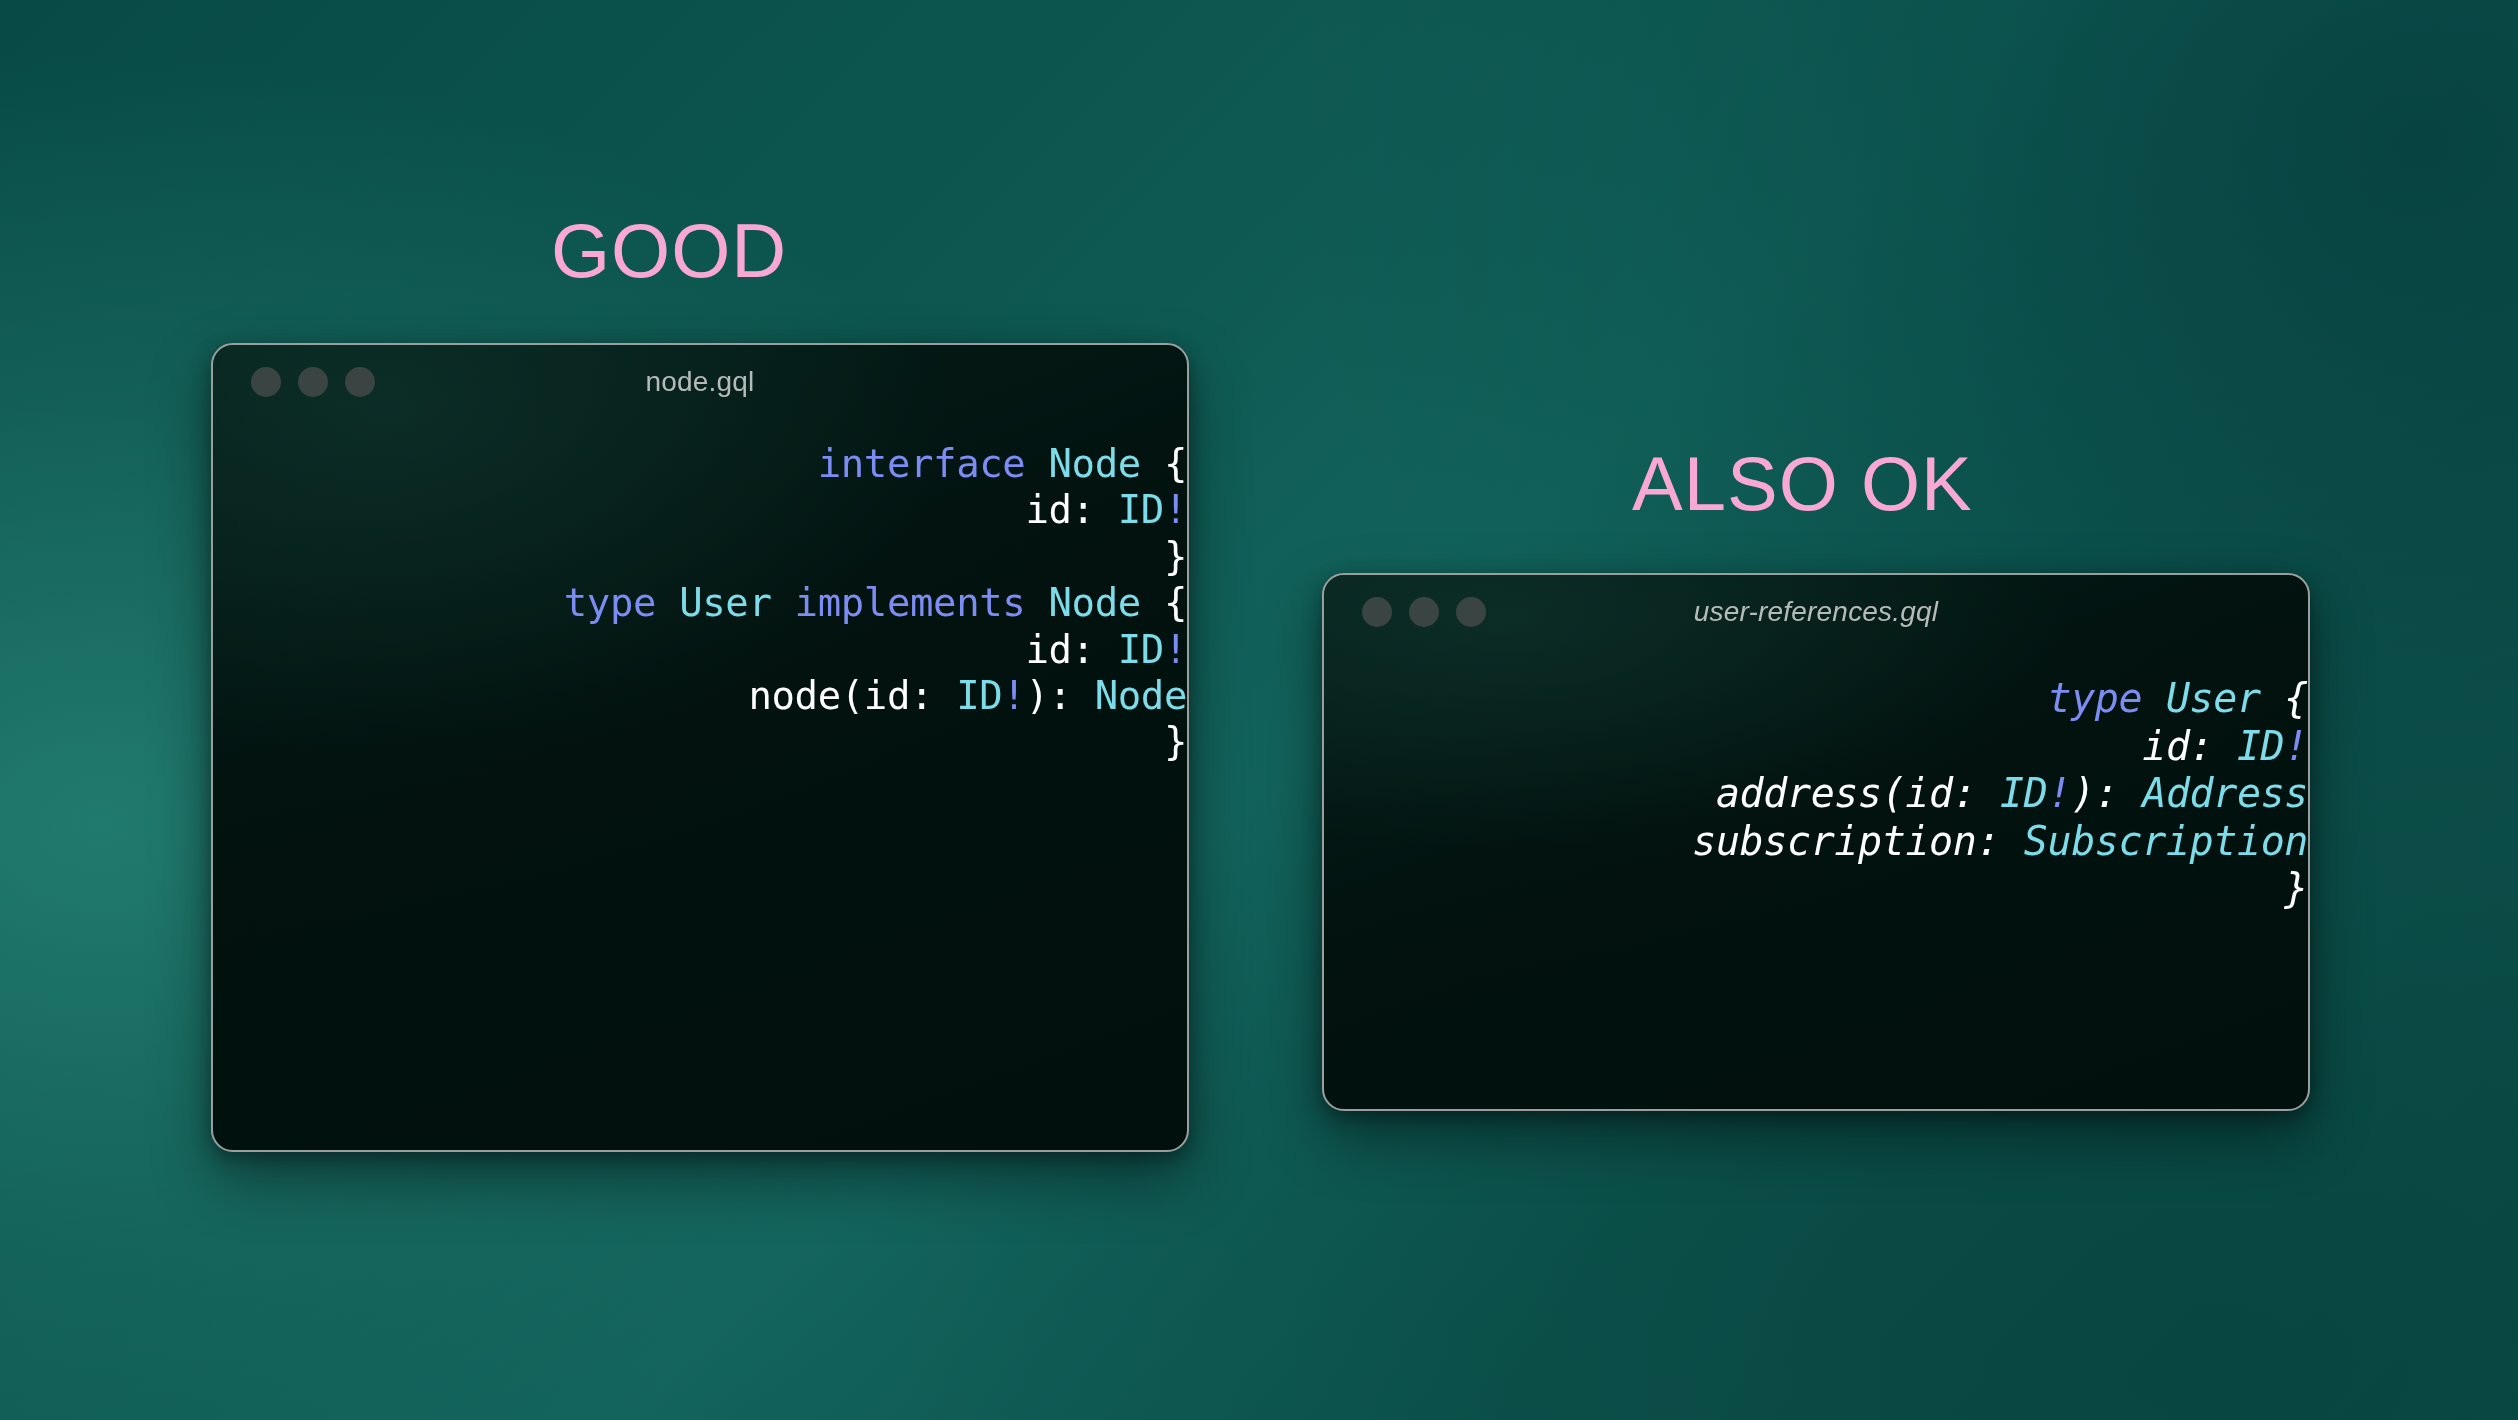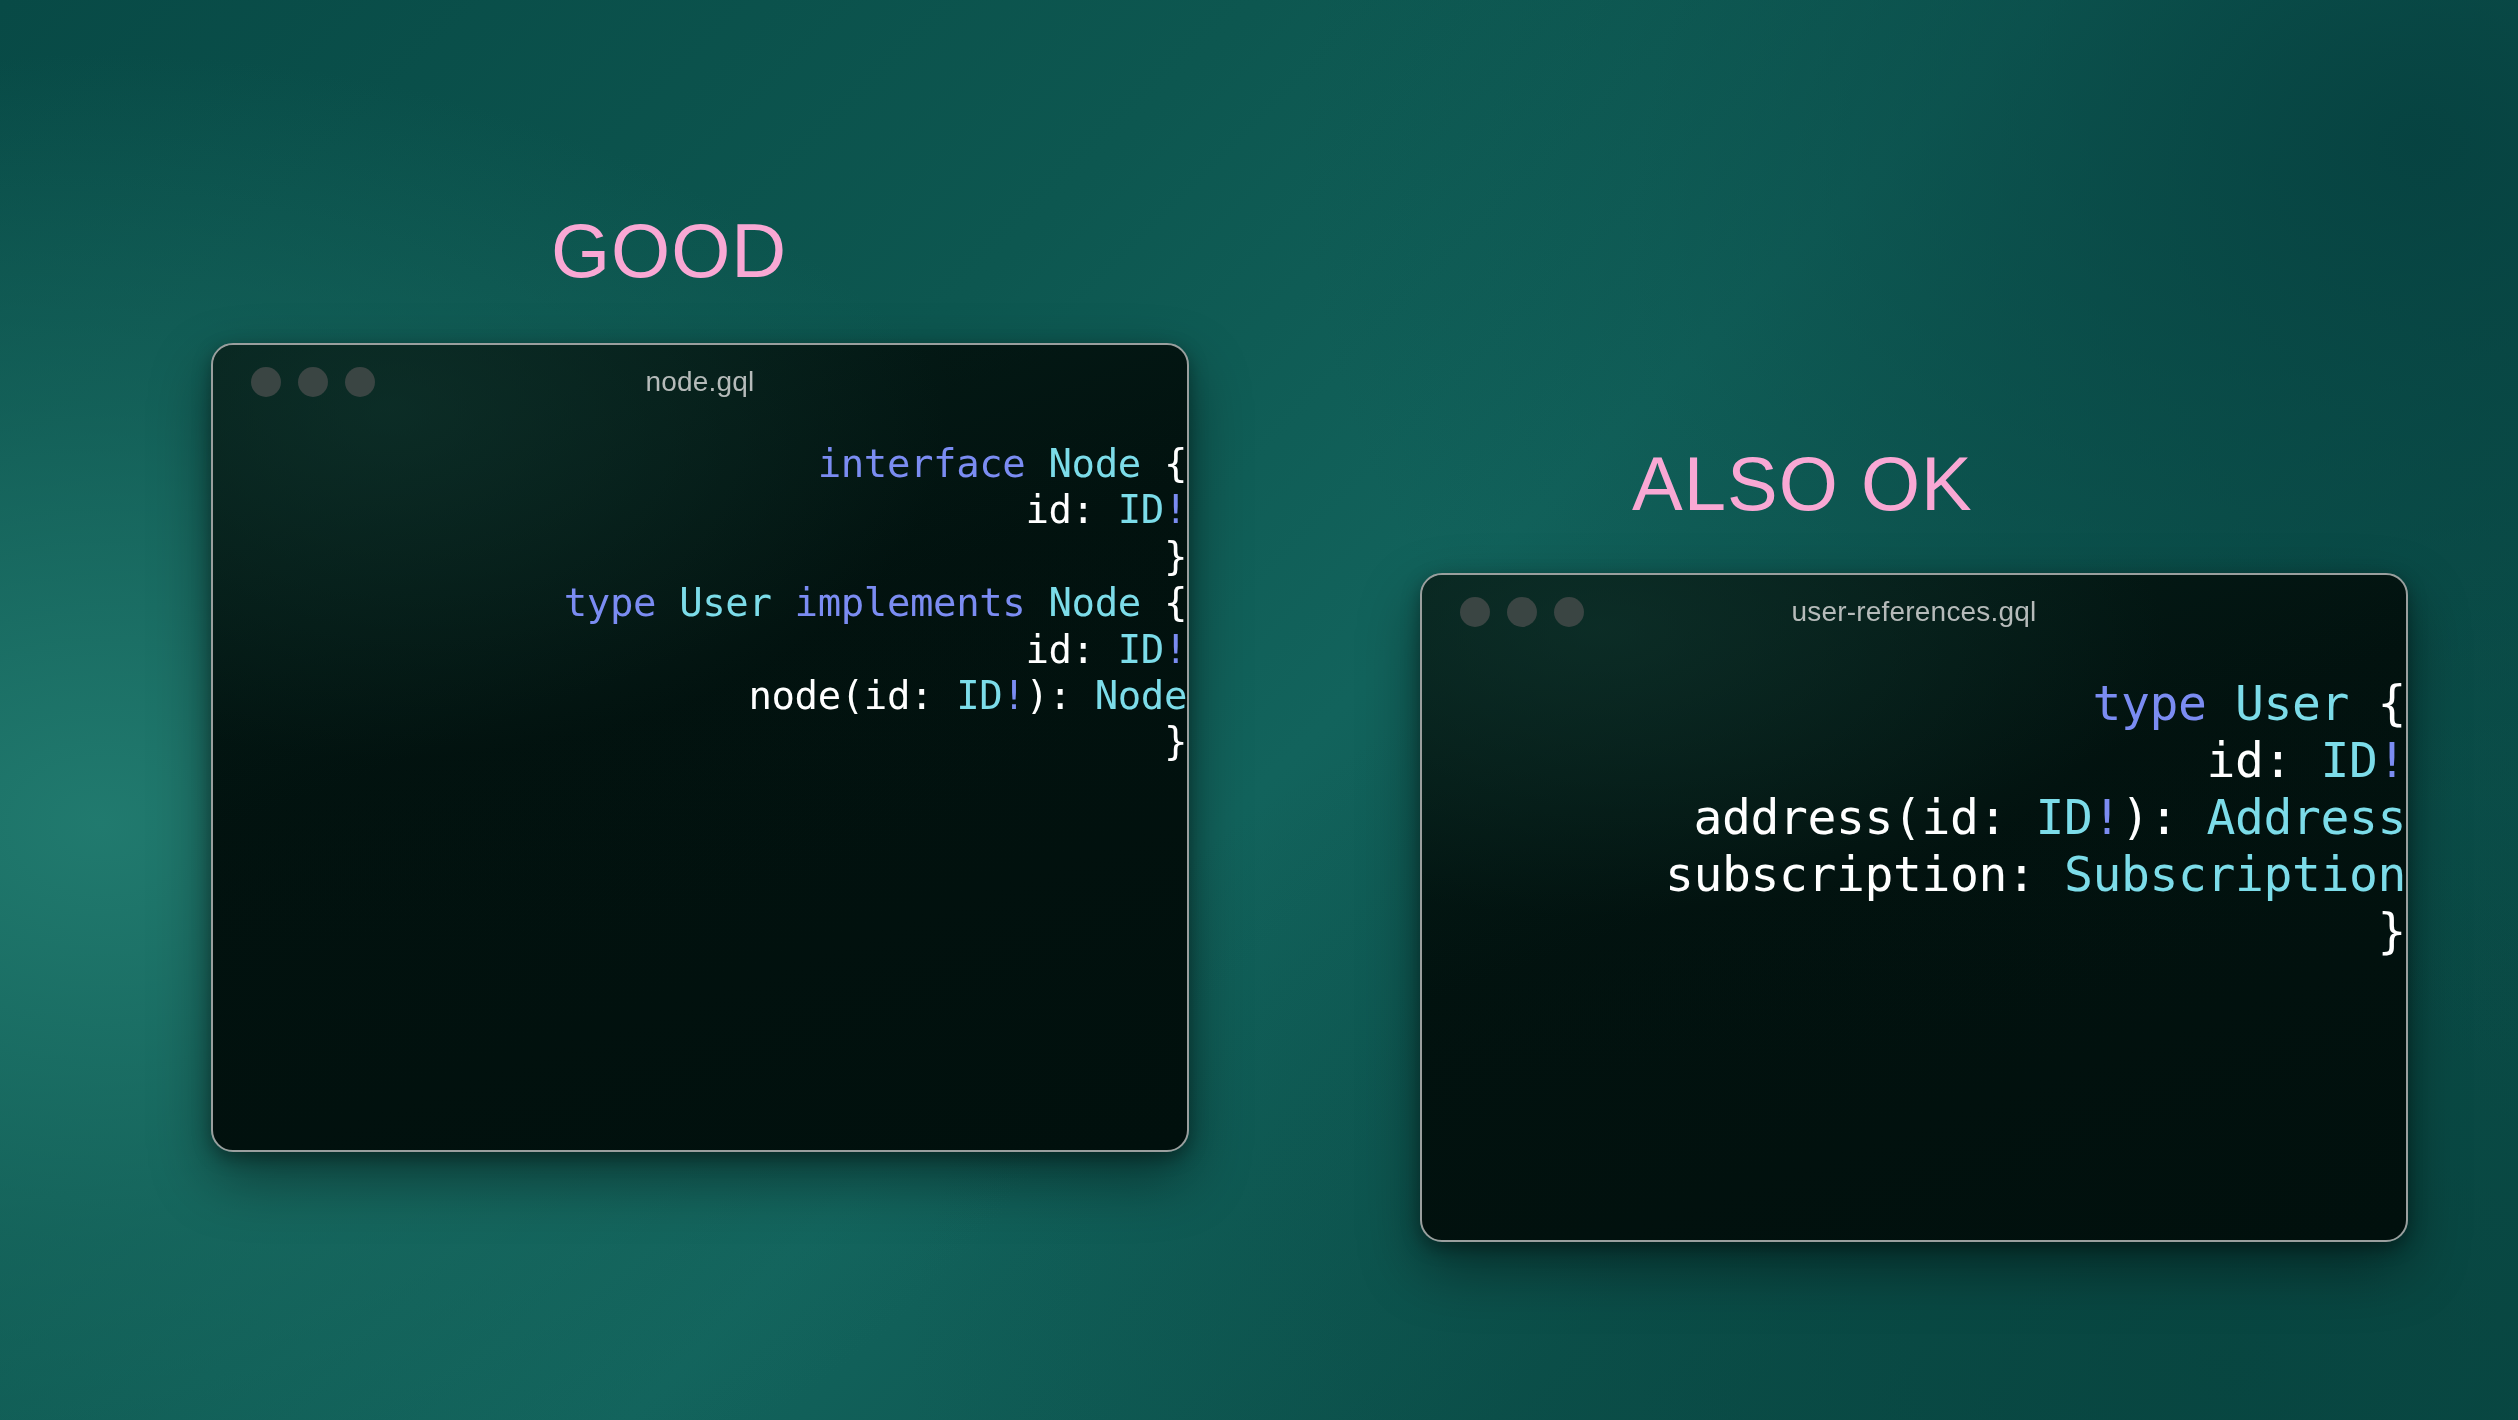--- a/index.html
+++ b/index.html
@@ -93,22 +93,22 @@
   .kw  { color: #7b8cf2; }
   .ty  { color: #7cdce9; }
   .pl  { color: #ffffff; }
   .bng { color: #7b8cf2; }
 
   
   #win-good   { left: 211px; top: 343px;  width: 978px; height: 809px; }
   #win-good .code { font-size: 39px; padding-left: 55px; }
 
   
-  #win-ok     { left: 1420px; top: 573px; width: 988px; height: 669px; }
-  #win-ok .code { font-size: 48px; padding-left: 58px; padding-top: 26px; }
+  #win-ok     { left: 1322px; top: 573px; width: 988px; height: 538px; font-style: italic; }
+  #win-ok .code { font-size: 40px; padding-left: 58px; padding-top: 26px; }
 
   
   .heading {
     position: absolute;
     color: #f9a8d4;
     font-family: "Liberation Sans", sans-serif;
     font-weight: 300;
     font-size: 76px;
     letter-spacing: 1px;
     white-space: nowrap;

